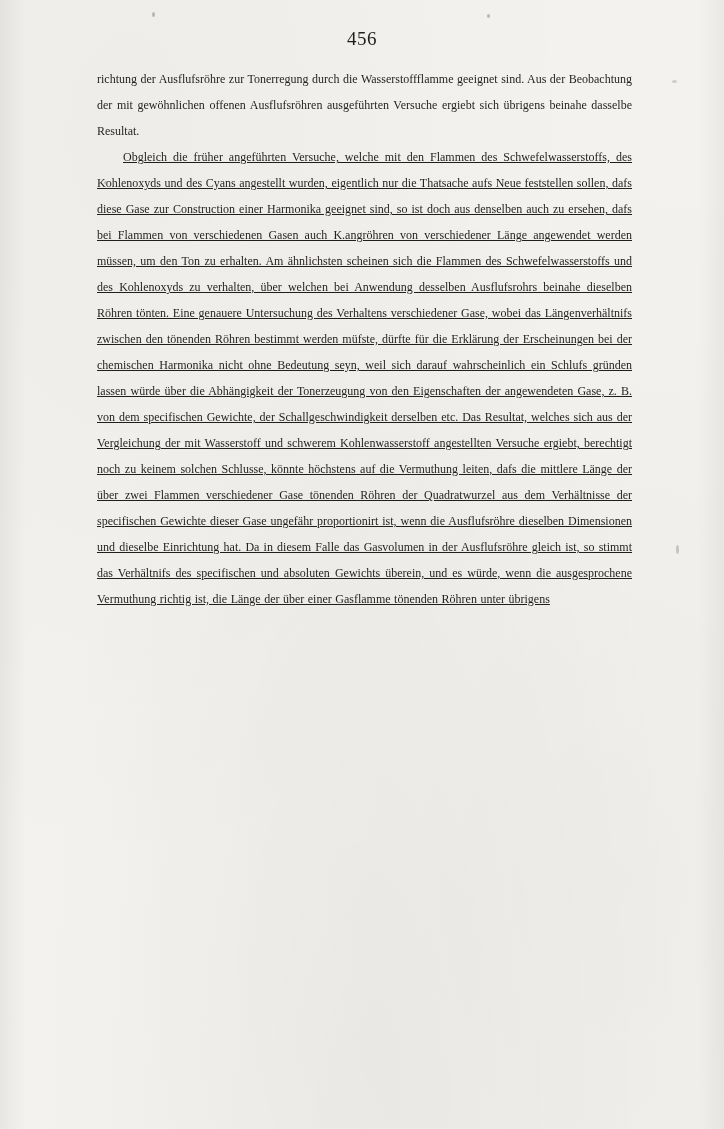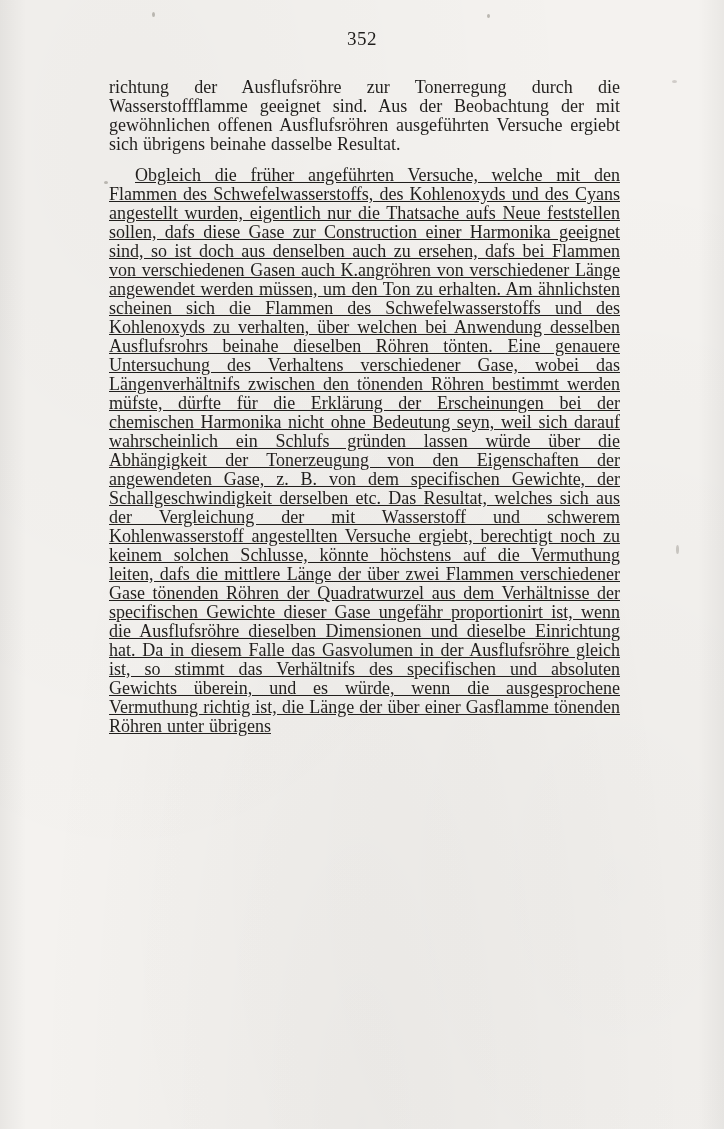--- a/index.html
+++ b/index.html
@@ -40,23 +40,23 @@
     letter-spacing: 0.5px;
     color: #201e1c;
   }
   .text-column {
     position: absolute;
     top: 66px;
     left: 97px;
     width: 535px;
   }
   p.para {
-    margin: 12px;
-    font-size: 18px;
-    line-height: 19px;
+    margin: 0;
+    font-size: 12px;
+    line-height: 26px;
     text-align: justify;
     text-justify: inter-word;
     color: #211f1d;
     word-spacing: 0.5px;
   }
   p.para.indent {
     text-indent: 26px;
   }
   p.para + p.para {
     margin-top: 0;
@@ -92,21 +92,21 @@
 </style>
 </head>
 <body>
 
 <div class="paper-tint"></div>
 <div class="edge-shade"></div>
 <div class="edge-shade-right"></div>
 
 <div class="page">
 
-  <div class="page-number">352</div>
+  <div class="page-number">456</div>
 
   <div class="text-column">
     <p class="para">richtung der Ausflufsröhre zur Tonerregung durch die Wasserstoffflamme geeignet sind. Aus der Beobachtung der mit gewöhnlichen offenen Ausflufsröhren ausgeführten Versuche ergiebt sich übrigens beinahe dasselbe Resultat.</p>
     <p class="para indent">Obgleich die früher angeführten Versuche, welche mit den Flammen des Schwefelwasserstoffs, des Kohlenoxyds und des Cyans angestellt wurden, eigentlich nur die Thatsache aufs Neue feststellen sollen, dafs diese Gase zur Construction einer Harmonika geeignet sind, so ist doch aus denselben auch zu ersehen, dafs bei Flammen von verschiedenen Gasen auch K.angröhren von verschiedener Länge angewendet werden müssen, um den Ton zu erhalten. Am ähnlichsten scheinen sich die Flammen des Schwefelwasserstoffs und des Kohlenoxyds zu verhalten, über welchen bei Anwendung desselben Ausflufsrohrs beinahe dieselben Röhren tönten. Eine genauere Untersuchung des Verhaltens verschiedener Gase, wobei das Längenverhältnifs zwischen den tönenden Röhren bestimmt werden müfste, dürfte für die Erklärung der Erscheinungen bei der chemischen Harmonika nicht ohne Bedeutung seyn, weil sich darauf wahrscheinlich ein Schlufs gründen lassen würde über die Abhängigkeit der Tonerzeugung von den Eigenschaften der angewendeten Gase, z. B. von dem specifischen Gewichte, der Schallgeschwindigkeit derselben etc. Das Resultat, welches sich aus der Vergleichung der mit Wasserstoff und schwerem Kohlenwasserstoff angestellten Versuche ergiebt, berechtigt noch zu keinem solchen Schlusse, könnte höchstens auf die Vermuthung leiten, dafs die mittlere Länge der über zwei Flammen verschiedener Gase tönenden Röhren der Quadratwurzel aus dem Verhältnisse der specifischen Gewichte dieser Gase ungefähr proportionirt ist, wenn die Ausflufsröhre dieselben Dimensionen und dieselbe Einrichtung hat. Da in diesem Falle das Gasvolumen in der Ausflufsröhre gleich ist, so stimmt das Verhältnifs des specifischen und absoluten Gewichts überein, und es würde, wenn die ausgesprochene Vermuthung richtig ist, die Länge der über einer Gasflamme tönenden Röhren unter übrigens</p>
   </div>
 
   <div class="speck s1"></div>
   <div class="speck s2"></div>
   <div class="speck s3"></div>
   <div class="speck s4"></div>

